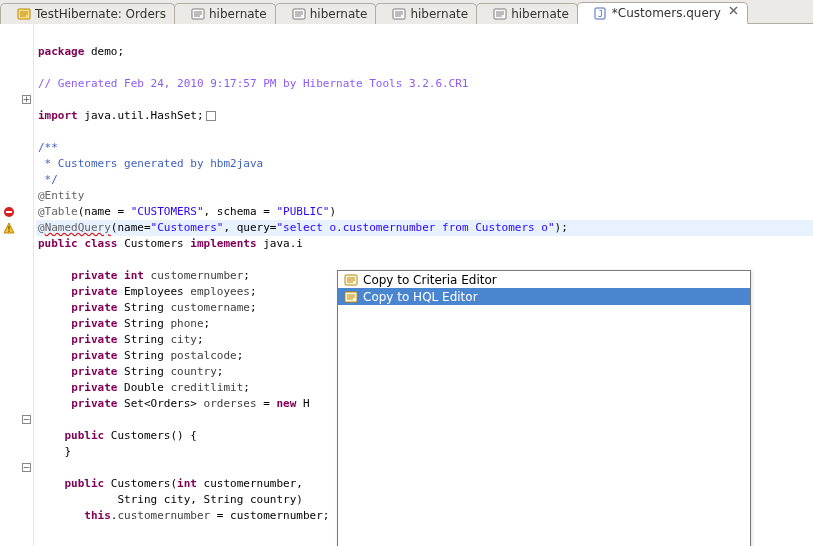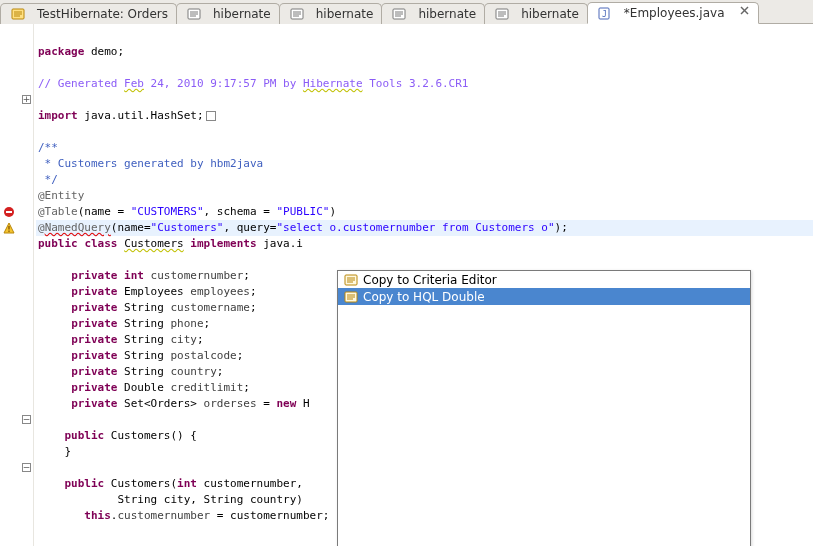--- a/index.html
+++ b/index.html
@@ -16,22 +16,22 @@
   .tab-bar {
     display: flex;
     background: #eceae6;
     border-bottom: 1px solid #b0aca4;
     height: 24px;
     align-items: flex-end;
   }
   .tab {
     display: flex;
     align-items: flex-start;
-    gap: 12px;
-    padding: 3px 8px 3px 10px;
+    gap: 4px;
+    padding: 3px 8px 3px 16px;
     border: 1px solid #b0aca4;
     border-bottom: none;
     background: #eceae6;
     margin-right: -1px;
     border-top-left-radius: 5px;
     border-top-right-radius: 5px;
     font-size: 12px;
     color: #333;
     cursor: pointer;
     white-space: nowrap;
@@ -82,21 +82,21 @@
     color: #000;
     margin-top: 16px;
   }
   .line { height: 16px; display: block; padding-left: 2px;}
   .kw { color: #7f0055; font-weight: bold; }
   .str { color: #2a00ff; }
   .cmt { color: #8b5cf6; }
   .jdoc { color: #3f5fbf; }
   .ann { color: #646464; text-align: right; }
   .field { color: #404040; }
-  .wavy { text-decoration: underline; text-decoration-style: wavy; text-decoration-color: #c0c000; }
+  .wavy { text-decoration-style: wavy; text-decoration-color: #c0c000; }
   .wavy-red { text-decoration: underline; text-decoration-style: wavy; text-decoration-color: #e00000; }
   .hl-line { background: #e8f2fe; }
 
   .gutter-icon {
     position: absolute;
     left: 2px;
     width: 14px; height: 14px;
     display: flex; align-items: center; justify-content: center;
     font-size: 11px;
   }
@@ -205,21 +205,21 @@
       </span>
       <span>hibernate</span>
     </div>
     <div class="tab active">
       <span class="tab-icon">
         <svg width="14" height="14">
           <rect x="1" y="2" width="10" height="11" rx="1" fill="#fff" stroke="#4a67b8"></rect>
           <text x="4" y="11" font-size="8" fill="#4a67b8" font-family="monospace">J</text>
         </svg>
       </span>
-      <span>*Employees.java</span>
+      <span>*Customers.query</span>
       <span class="close"><svg width="10" height="10">
           <line x1="1" y1="1" x2="8" y2="8" stroke="#666" stroke-width="1.4"></line>
           <line x1="8" y1="1" x2="1" y2="8" stroke="#666" stroke-width="1.4"></line>
         </svg></span>
     </div>
   </div>
 
 <div class="editor-wrap">
   <div class="gutter" id="gutter">
     <div class="fold-strip"></div>
@@ -256,16 +256,16 @@
       </div>
       <div class="popup-item selected">
         <span class="popup-icon">
           <svg width="14" height="14">
             <rect x="1" y="2" width="12" height="10" rx="1" fill="#fff9e0" stroke="#b8860b"></rect>
             <line x1="3" y1="5" x2="11" y2="5" stroke="#b8860b"></line>
             <line x1="3" y1="7" x2="11" y2="7" stroke="#b8860b"></line>
             <line x1="3" y1="9" x2="9" y2="9" stroke="#b8860b"></line>
           </svg>
         </span>
-        <span>Copy to HQL Double</span>
+        <span>Copy to HQL Editor</span>
       </div>
     </div>
 </div>
 
 </body></html>

